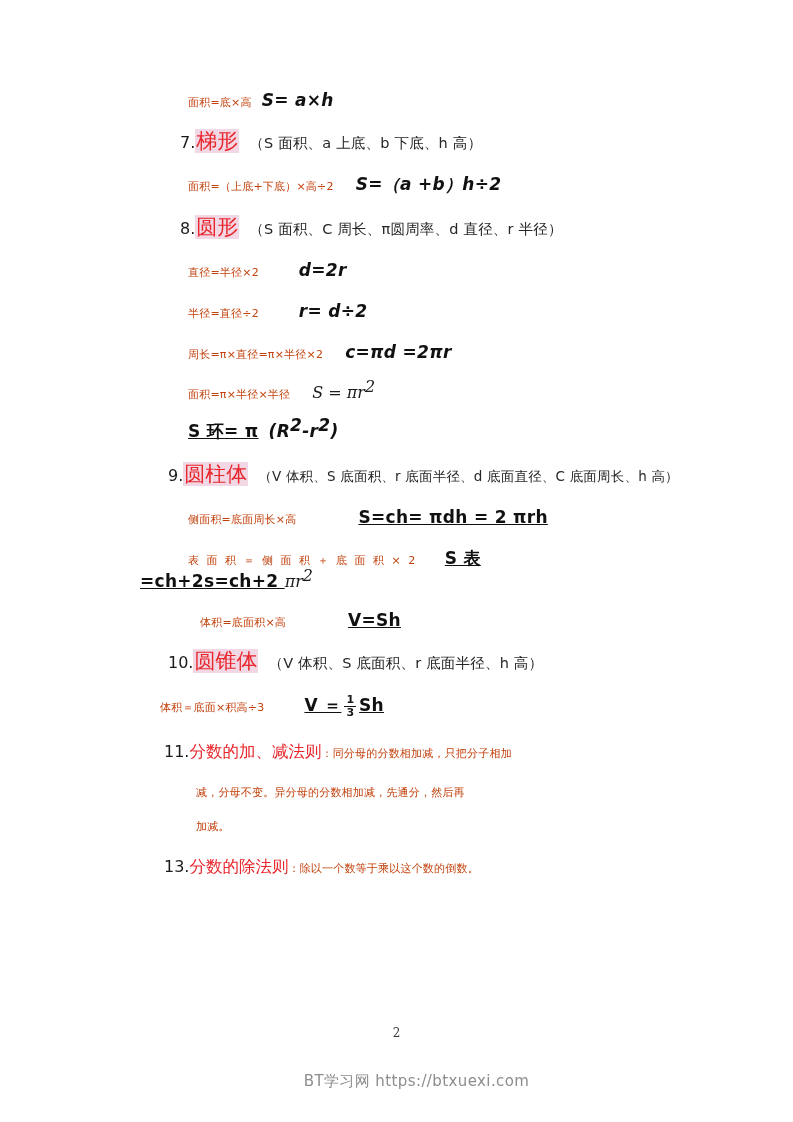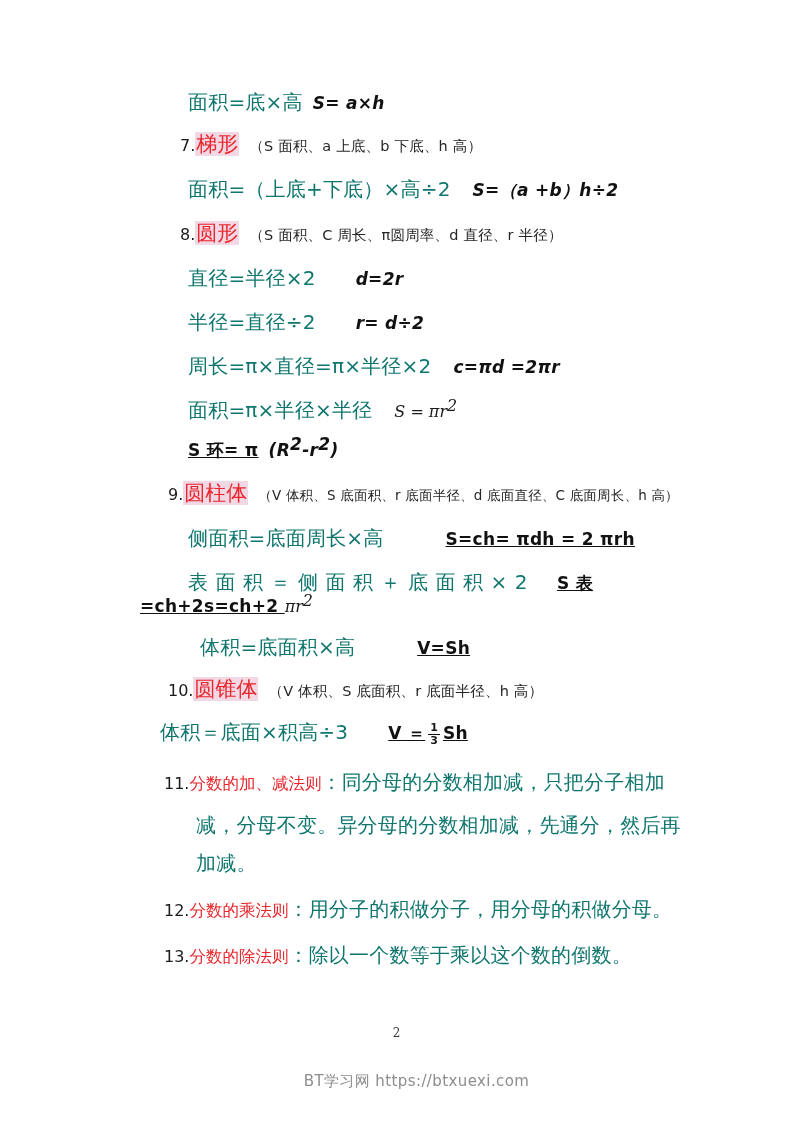--- a/index.html
+++ b/index.html
@@ -30,22 +30,22 @@
   .line {
     position: relative;
     margin: 0;
     line-height: 1.0;
     white-space: nowrap;
   }
 
   
   .cn {
     font-family: "DejaVu Sans", "Liberation Sans", sans-serif;
-    font-size: 20px;
-    color: #0f766e;
+    font-size: 11px;
+    color: #c2410c;
     letter-spacing: 0.2px;
   }
   .cn-sm {
     font-size: 14.5px;
     color: #262626;
     letter-spacing: 0.2px;
   }
   .num {
     font-size: 16px;
     color: #1b1b1b;
@@ -222,23 +222,20 @@
     <div class="line" style="margin-left:24px; margin-bottom:22px;">
       <span class="num">11.</span><span class="red">分数的加、减法则</span><span class="cn">：</span><span class="cn">同分母的分数相加减，只把分子相加</span>
     </div>
     <div class="line" style="margin-left:56px; margin-bottom:18px;">
       <span class="cn">减，分母不变。异分母的分数相加减，先通分，然后再</span>
     </div>
     <div class="line" style="margin-left:56px; margin-bottom:26px;">
       <span class="cn">加减。</span>
     </div>
 
-    <div class="line" style="margin-left:24px; margin-bottom:26px;">
-      <span class="num">12.</span><span class="red">分数的乘法则</span><span class="cn">：</span><span class="cn">用分子的积做分子，用分母的积做分母。</span>
-    </div>
 
     <div class="line" style="margin-left:24px;">
       <span class="num">13.</span><span class="red">分数的除法则</span><span class="cn">：</span><span class="cn">除以一个数等于乘以这个数的倒数。</span>
     </div>
 
   </div>
 
   <div class="page-num">2</div>
   <div class="watermark">BT学习网 https://btxuexi.com</div>
 </div>

